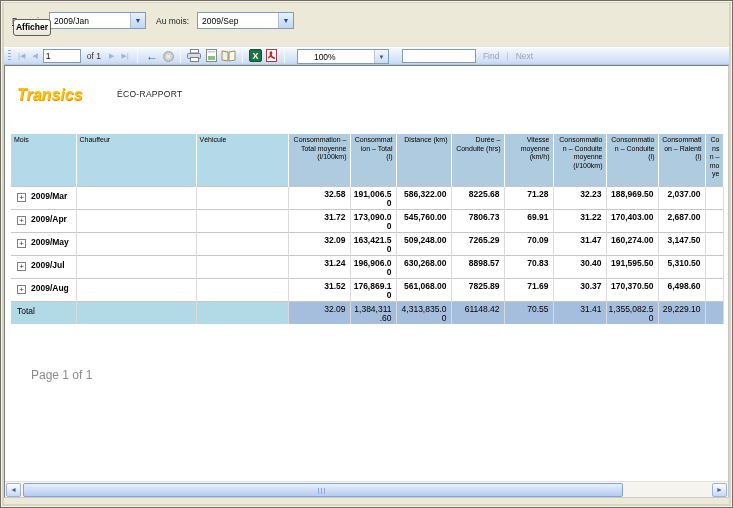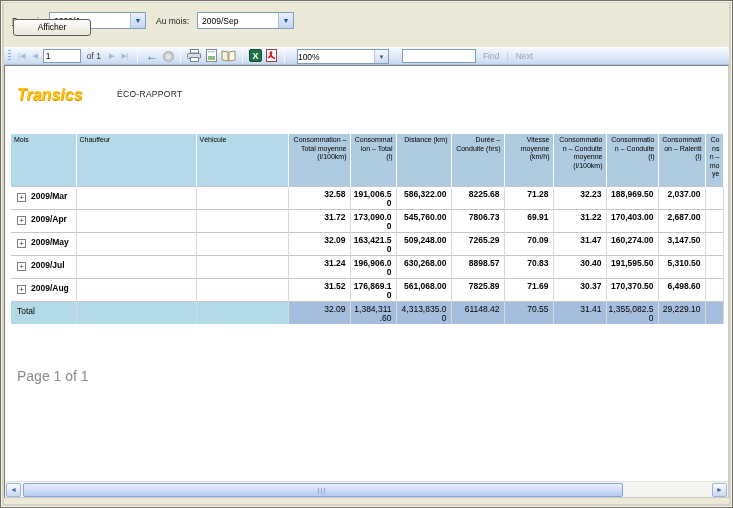--- a/index.html
+++ b/index.html
@@ -14,44 +14,44 @@
   }
 
   
   .filter-bar{ position:absolute; top:2px; left:3px; right:3px; height:44px; background:#ece9d8; }
   .flabel{ position:absolute; top:13px; font-size:8.5px; color:#1c1c1c; }
   .combo{ position:absolute; top:9px; height:17px; background:#fff; border:1px solid #7f9db9; display:flex; }
   .combo .combo-value{ flex:1; padding:3px 0 0 4px; font-size:8.5px; overflow:hidden; white-space:nowrap; }
   .combo .combo-btn{ width:15px; border-left:1px solid #aebfd6; background:linear-gradient(#e8f0fc,#c3d5f1);
     color:#1f4d9e; font-size:7px; text-align:center; line-height:15px; cursor:default; }
   .btn-afficher{
-    position:absolute; top:16px; left:9px; width:78px; height:17px;
+    position:absolute; top:16px; left:9px; width:38px; height:17px;
     background:linear-gradient(#fefefd,#e9e6d9); border:1px solid #5f5f5a; border-radius:3px;
-    font-size:8.5px; text-align:center; line-height:15px;
+    font-size:8.5px; text-align:center; line-height:15px;font-weight:bold;
   }
 
   
   .viewer-toolbar{
     position:absolute; top:46px; left:3px; right:3px; height:18px;
     background:linear-gradient(#f4f9fe,#d2e1f5 80%,#c5d7ef);
     border-top:1px solid #fff; border-bottom:1px solid #aec4e2;
     display:flex; align-items:center; gap:3px; padding:0 4px; overflow:hidden;
   }
   .grip{ width:3px; height:12px; background:repeating-linear-gradient(#91accf 0 1px,transparent 1px 3px); margin-right:2px; }
   .navtri{ color:#9fb6d6; font-size:7px; line-height:14px; padding:0 2px; }
   .navtri .bar{ color:#9fb6d6; font-size:8px; }
   .page-input{ width:38px; height:14px; border:1px solid #7f9db9; font-size:8.5px; padding:0 2px; font-family:inherit; }
   .of-label{ color:#333; padding:0 3px; }
   .tsep{ width:1px; height:14px; background:#a9bedb; border-right:1px solid #f4f8fd; margin:0 3px; }
   .back-arrow{ color:#2f62b5; font-size:12px; font-weight:bold; line-height:12px; padding:0 2px; }
   .stop-circle{ width:11px; height:11px; border-radius:50%; background:radial-gradient(#e3e3e3,#bdbdbd); border:1px solid #a5a5a5;
     color:#f6f6f6; font-size:7px; text-align:center; line-height:9px; }
   .tbicon{ display:inline-block; }
   .zoom-combo{ display:flex; width:92px; height:15px; border:1px solid #7f9db9; background:#fff; margin-left:6px; }
-  .zoom-combo .zval{ flex:1; padding:2px 0 0 0; font-size:8.5px; }
+  .zoom-combo .zval{ flex:1; padding:2px 0 0 16px; font-size:8.5px; }
   .zoom-combo .zbtn{ width:14px; background:linear-gradient(#f2f6fc,#cfdcf0); border-left:1px solid #b6c4da;
     color:#44546e; font-size:6px; text-align:center; line-height:14px; }
   .find-input{ width:74px; height:14px; border:1px solid #7f9db9; margin-left:10px; font-size:8.5px; padding:0 2px; font-family:inherit; }
   .find-label,.next-label{ color:#9aa4b2; padding:0 4px; }
   .find-sep{ color:#b9c2cf; }
 
   
   .report-wrap{
     position:absolute; top:64px; left:3px; right:3px; bottom:9px;
     background:#fff; border:1px solid #808080; border-bottom-color:#c9c9c9; border-right-color:#c9c9c9;
@@ -74,21 +74,21 @@
   td.c-num{ font-weight:bold; text-align:right; padding:3px 4px 0 2px; font-size:8.5px; line-height:9.5px;
       overflow-wrap:anywhere; }
   tr.total-row td{ font-weight:normal; border-top:1px solid #c6c6c6; }
   tr.total-row td.tt-label{ background:var(--total-label-bg,#b2d9e6); padding:4px 2px 0 6px; }
   tr.total-row td.tt-text{ background:var(--total-label-bg,#b2d9e6); }
   tr.total-row td.tt-num{ background:var(--total-num-bg,#a5bedd); text-align:right; padding:3px 4px 0 2px;
       line-height:9.5px; overflow-wrap:anywhere; }
   .expand-box{ display:inline-block; width:9px; height:9px; border:1px solid #808080; background:#fff;
       font-size:8px; font-weight:normal; line-height:7px; text-align:center; color:#333; margin-right:5px; vertical-align:-1px; }
   .month-label{ font-size:8.5px; }
-  .page-footer{ margin:44px 0 0 12px; color:#8a8a8a; font-size:14px; }
+  .page-footer{ margin:44px 0 0 26px; color:#8a8a8a; font-size:12px; }
 
   
   .hscroll{ position:absolute; left:0; right:0; bottom:0; height:16px; background:#f5f4ef; border-top:1px solid #e4e2da; }
   .sb-btn{ position:absolute; top:1px; width:15px; height:14px; background:linear-gradient(#fdfefe,#c8d8f0);
       border:1px solid #9cb3da; border-radius:2px; color:#3f62a5; font-size:7px; text-align:center; line-height:12px; }
   .sb-left{ left:1px; } .sb-right{ right:1px; }
   .sb-thumb{ position:absolute; top:1px; left:18px; width:600px; height:14px; border:1px solid #86a3d4; border-radius:2px;
       background:linear-gradient(#e7effc,#b6cbf0); }
   .sb-thumb::after{ content:""; position:absolute; left:50%; top:4px; width:9px; height:6px; margin-left:-5px;
       background:repeating-linear-gradient(90deg,#8fa8d8 0 1px,transparent 1px 3px); }

